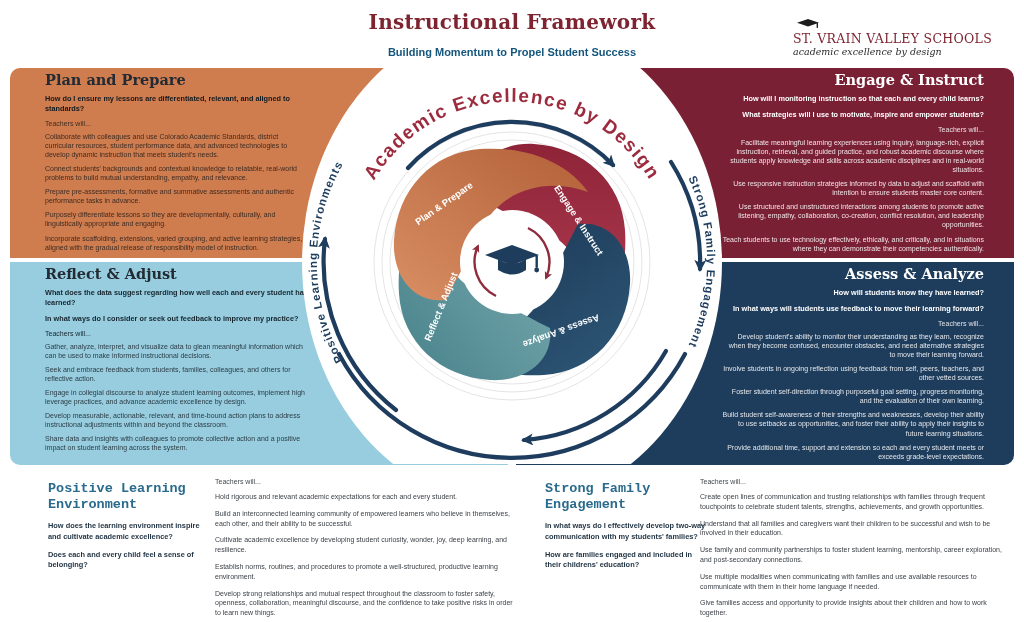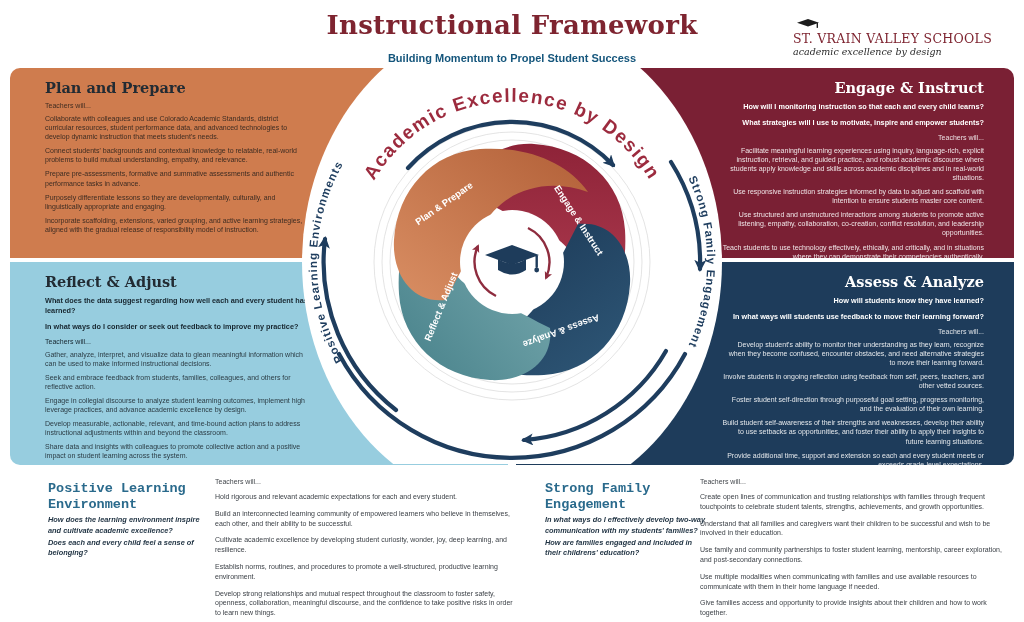--- a/index.html
+++ b/index.html
@@ -3,70 +3,71 @@
 <meta charset="utf-8">
 <style>
   * { margin:0; padding:0; box-sizing:border-box; }
   html,body { background:#fff; }
   #poster {
     position:relative; width:1024px; height:622px; background:#fff;
     font-family:"Liberation Sans", sans-serif; overflow:hidden;
   }
   
   #header { position:absolute; left:0; right:0; top:10px; text-align:center; z-index:10; }
-  #header .title { font-family:"DejaVu Serif", serif; font-weight:bold; font-size:26px; color:#7E2430; letter-spacing:.3px; }
+  #header .title { font-family:"DejaVu Serif", serif; font-weight:bold; font-size:20px; color:#7E2430; letter-spacing:.3px; }
   #header .subtitle { font-size:11px; font-weight:bold; color:#15567C; margin-top:12px; }
   #logo { position:absolute; right:16px; top:13px; width:215px; z-index:10; }
   #logo .cap { height:11px; margin-bottom:-3px; }
   #logo .name { font-family:"DejaVu Serif", serif; font-size:12.5px; color:#7E2430; letter-spacing:.3px; white-space:nowrap; }
   #logo .tagline { font-family:"DejaVu Serif", serif; font-style:italic; font-size:9.5px; color:#2b2b2b; margin-top:0px; }
   
   .panel { position:absolute; z-index:1; }
   #panel-plan    { left:10px;  top:68px;  width:498px; height:190px; background:#CF7C4E; border-radius:10px 0 0 0; }
   #panel-engage  { left:516px; top:68px;  width:498px; height:190px; background:#7A2034; border-radius:0 10px 0 0; }
   #panel-reflect { left:10px;  top:262px; width:498px; height:203px; background:#97CDDF; border-radius:0 0 0 10px; }
   #panel-assess  { left:516px; top:262px; width:498px; height:203px; background:#1E3C5B; border-radius:0 0 10px 0; }
-  .panel .content { padding-top:11px; }
+  .panel .content { padding-top:3px; }
   .panel.left .content { margin-left:35px; width:282px; }
   .panel.right .content { margin-right:30px; margin-left:auto; width:282px; text-align:right; }
   .panel h2 { font-family:"DejaVu Serif", serif; font-size:14.5px; font-weight:bold; color:#222B33; }
   .panel.dark h2 { color:#ffffff; }
   .panel .q { font-size:7.3px; font-weight:bold; line-height:1.35; color:#151A1F; margin-top:6px; }
   .panel.left .q { width:282px; }
   .panel.right .q { margin-left:auto; }
   .panel.dark .q { color:#ffffff; }
   .panel .tw { font-size:7px; color:rgba(25,22,20,.8); margin-top:6px; }
   .panel.dark .tw { color:rgba(255,255,255,.85); }
   .panel p.item { font-size:7px; line-height:1.3; margin-top:5px; color:rgba(30,27,25,.85); width:262px; }
   .panel.right p.item { margin-left:auto; }
   .panel.dark p.item { color:rgba(255,255,255,.88); }
   #panel-reflect .q, #panel-reflect .tw { color:#17262f; }
   #panel-reflect p.item { color:rgba(25,35,42,.88); }
   
   #diagram { position:absolute; left:282px; top:2px; z-index:2; }
   
   .b-head { position:absolute; z-index:3; }
   .b-head h3 { font-family:Liberation Mono, monospace; font-size:13.5px; font-weight:bold; line-height:1.2; color:#2A6A8C; }
-  .b-head .q { font-size:7.4px; font-weight:bold; color:#1F3242; line-height:1.4; margin-top:2px;font-style:italic; }
+  .b-head .q { font-size:7.4px; font-weight:bold; color:#1F3242; line-height:1.4; margin-top:8px; }
   .b-list { position:absolute; z-index:3; }
   .b-list .tw { font-size:7px; color:#44484d; }
   .b-list p.item { font-size:7px; line-height:1.4; color:#3A3F45; margin-top:7px; }
   #ple-head { left:48px;  top:481px; width:162px; }
   #ple-list { left:215px; top:478px; width:300px; }
   #sfe-head { left:545px; top:481px; width:162px; }
   #sfe-list { left:700px; top:478px; width:314px; }
 </style>
 </head>
 <body>
 
 <div id="poster">
 
   <div class="panel left" id="panel-plan">
     <div class="content">
       <h2>Plan and Prepare</h2>
+      <div class="q">How do I ensure my lessons are differentiated, relevant, and aligned to standards?</div>
       <div class="tw">Teachers will...</div>
       <p class="item">Collaborate with colleagues and use Colorado Academic Standards, district curricular resources, student performance data, and advanced technologies to develop dynamic instruction that meets student's needs.</p>
       <p class="item">Connect students' backgrounds and contextual knowledge to relatable, real-world problems to build mutual understanding, empathy, and relevance.</p>
       <p class="item">Prepare pre-assessments, formative and summative assessments and authentic performance tasks in advance.</p>
       <p class="item">Purposely differentiate lessons so they are developmentally, culturally, and linguistically appropriate and engaging.</p>
       <p class="item">Incorporate scaffolding, extensions, varied grouping, and active learning strategies, aligned with the gradual release of responsibility model of instruction.</p>
     </div>
   </div>
 
   <div class="panel right dark" id="panel-engage">

